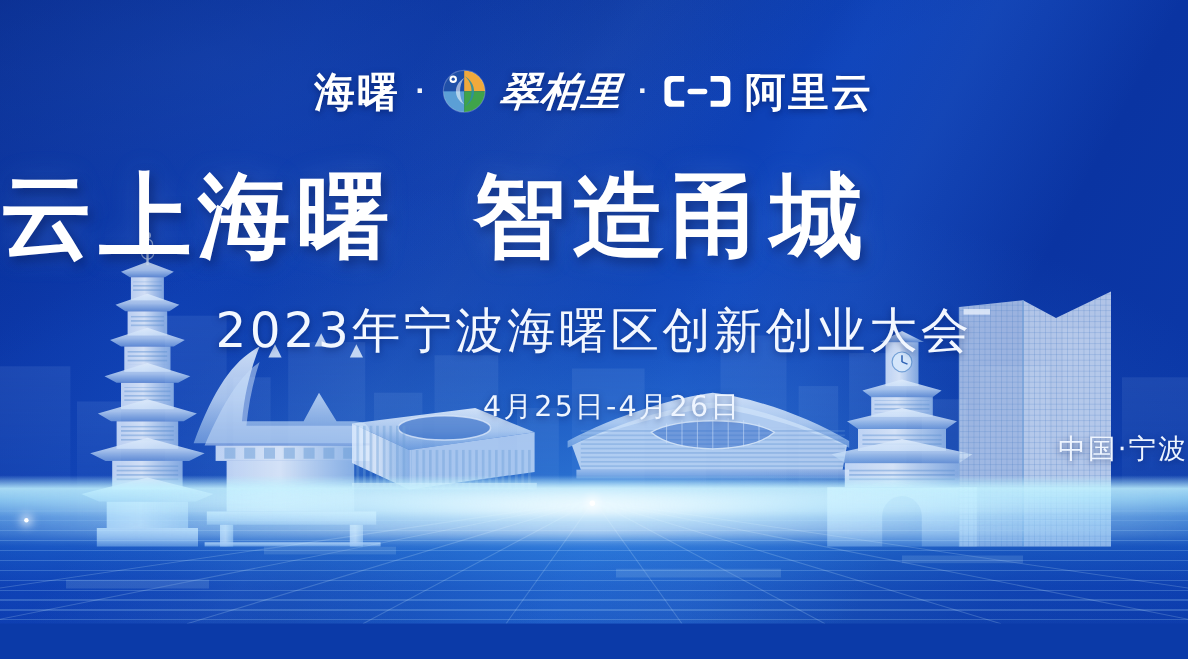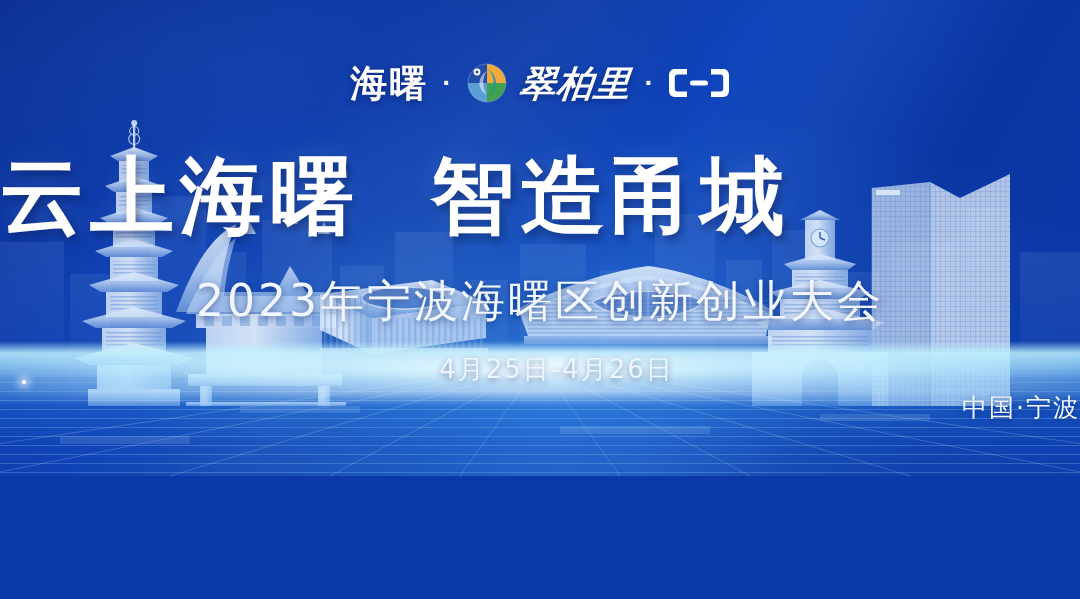--- a/index.html
+++ b/index.html
@@ -1,21 +1,21 @@
 <!DOCTYPE html>
 <html><head>
 <meta charset="utf-8">
 <style>
   html,body{margin:0;padding:0;background:#0b3aa8;}
   *{box-sizing:border-box;}
 
   #poster{
     position:relative;
     width:1080px;
-    height:476px;
+    height:567px;
     overflow:hidden;
     font-family:"Liberation Sans","DejaVu Sans",sans-serif;
     background:
       radial-gradient(ellipse 900px 420px at 50% 82%, rgba(70,160,235,.55) 0%, rgba(40,110,210,.20) 45%, rgba(0,0,0,0) 72%),
       radial-gradient(ellipse 700px 300px at 18% 10%, rgba(30,80,190,.55) 0%, rgba(0,0,0,0) 70%),
       linear-gradient(118deg,#0a33a0 0%,#0d3cb0 22%,#0a37a6 40%,#0f44bb 58%,#0a34a2 78%,#0c3aaa 100%);
   }
 
   
   .sheen{position:absolute;inset:0;pointer-events:none;}
@@ -361,20 +361,21 @@
     <span class="dot">·</span>
 
     <svg class="aliyun-mark" viewBox="0 0 62 34">
       <path d="M19 3 L7 3 C3.2 3 1 5.6 1 9.4 L1 24.6 C1 28.4 3.2 31 7 31 L19 31 L19 25.6 L9.6 25.6
                C7.8 25.6 6.8 24.6 6.8 22.8 L6.8 11.2 C6.8 9.4 7.8 8.4 9.6 8.4 L19 8.4 Z" fill="#ffffff"></path>
       <path d="M43 3 L55 3 C58.8 3 61 5.6 61 9.4 L61 24.6 C61 28.4 58.8 31 55 31 L43 31 L43 25.6 L52.4 25.6
                C54.2 25.6 55.2 24.6 55.2 22.8 L55.2 11.2 C55.2 9.4 54.2 8.4 52.4 8.4 L43 8.4 Z" fill="#ffffff"></path>
       <rect x="22" y="14.6" width="18" height="5" rx="2.5" fill="#ffffff"></rect>
     </svg>
 
+    <span class="brandtxt">阿里云</span>
   </div>
 
   <div class="maintitle">云上海曙  智造甬城</div>
 
   <div class="subtitle">2023年宁波海曙区创新创业大会</div>
 
   <div class="dateline">4月25日-4月26日</div>
 
   <div class="cityline">中国·宁波</div>
 

